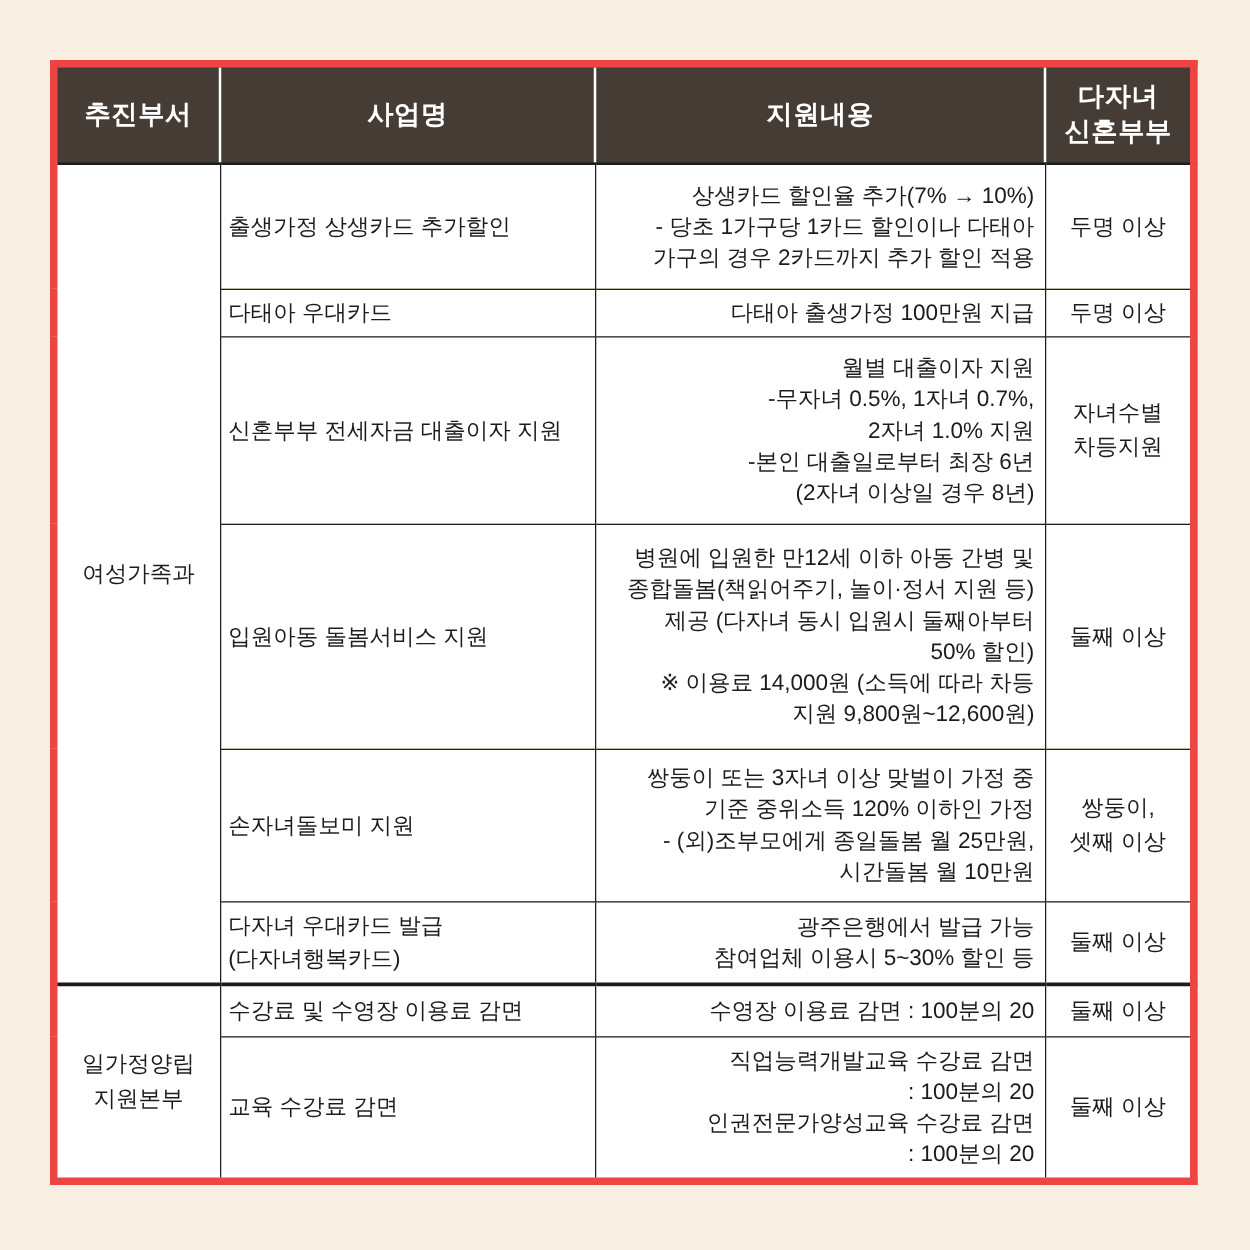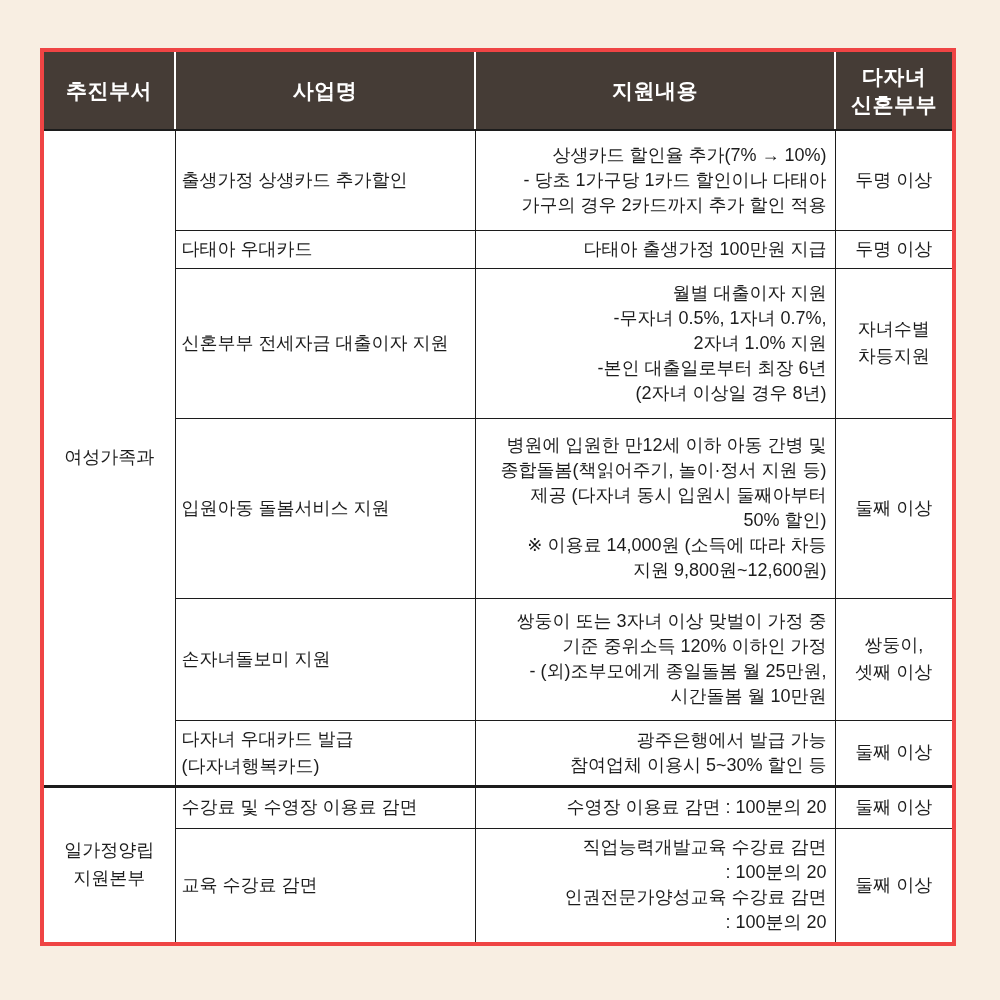--- a/index.html
+++ b/index.html
@@ -17,21 +17,21 @@
   .table-wrap {
     position: absolute;
     left: 40px;
     top: 48px;
   }
   table.support-table {
     width: 804px;
     border-collapse: collapse;
     table-layout: fixed;
     background: #84cc16;
-    border: 4px solid #ef4444;
+    border: 6px solid #ef4444;
   }
   col.c-dept    { width: 133px; }
   col.c-name    { width: 300px; }
   col.c-content { width: 360px; }
   col.c-scope   { width: 119px; }
 
   thead tr { height: 80px; }
   th {
     background: #453c36;
     color: #ffffff;
@@ -50,21 +50,20 @@
     border: 1.5px solid #1c1c1c;
     font-size: 18px;
     vertical-align: middle;
     background: #ffffff;
   }
   td.dept {
     text-align: center;
     white-space: pre-line;
     line-height: 28px;
     font-weight: 500;
-    font-family: Liberation Mono, monospace;
   }
   td.name {
     white-space: pre-line;
     line-height: 27px;
     padding: 4px 6px;
   }
   td.content {
     text-align: right;
     white-space: pre-wrap;
     line-height: 25px;

